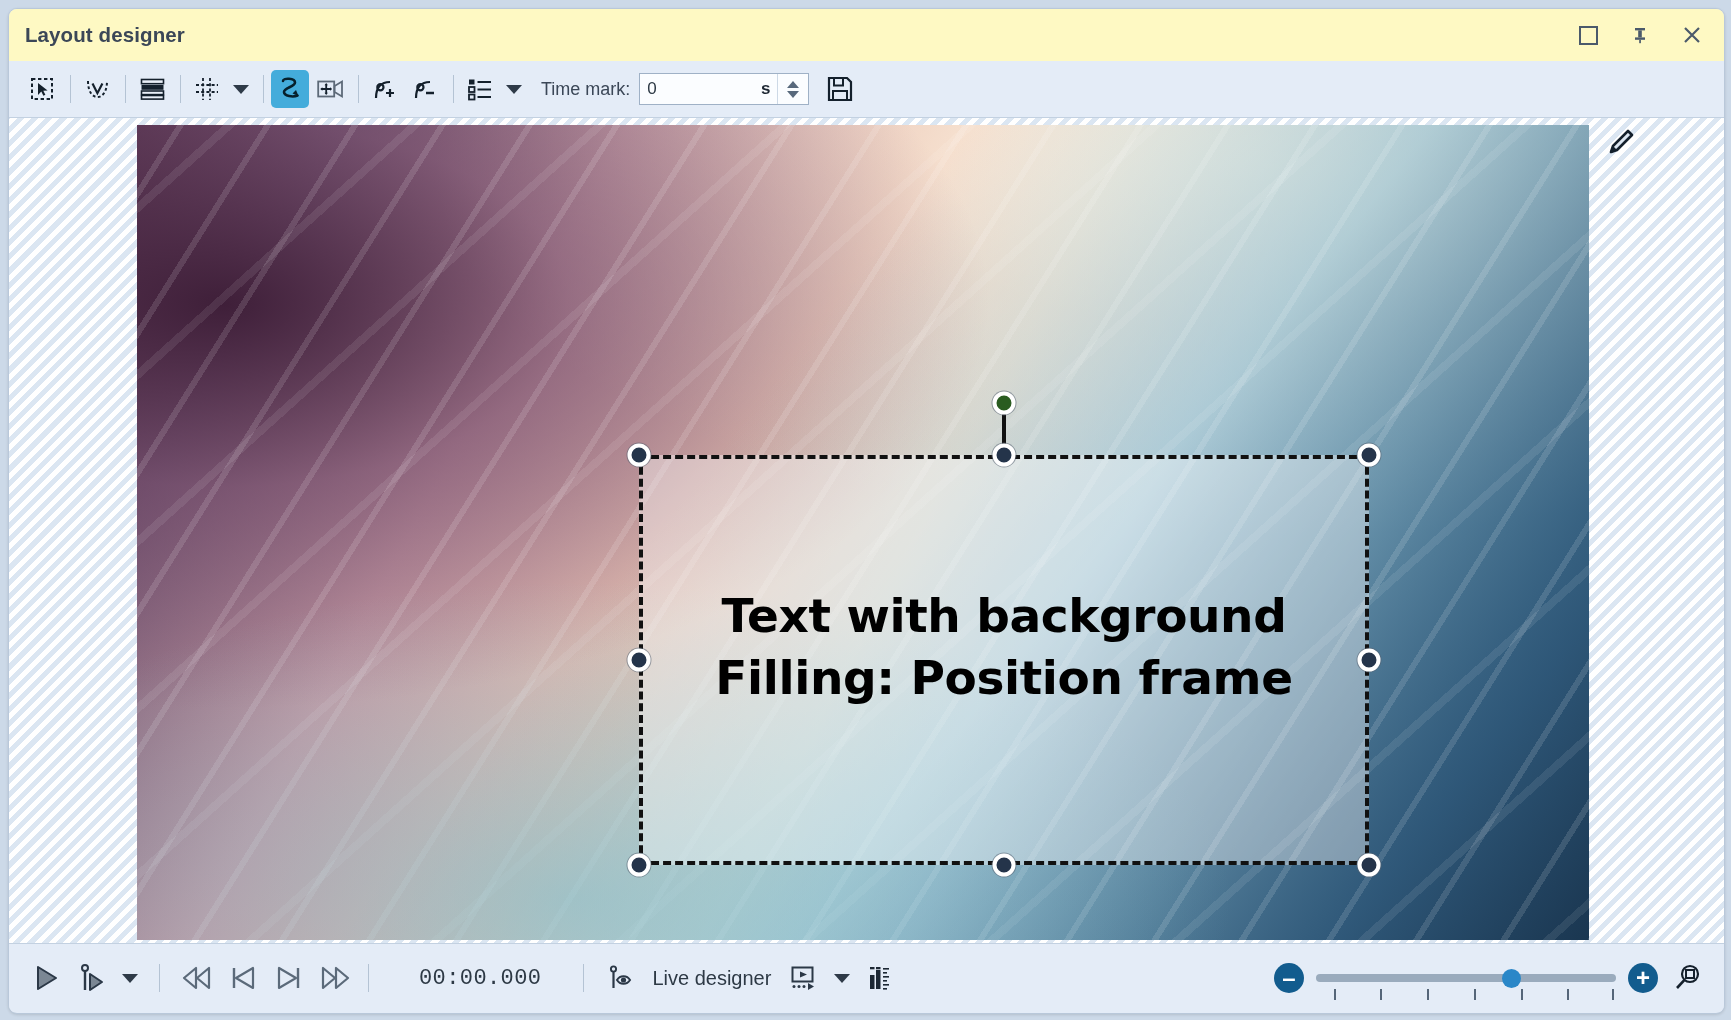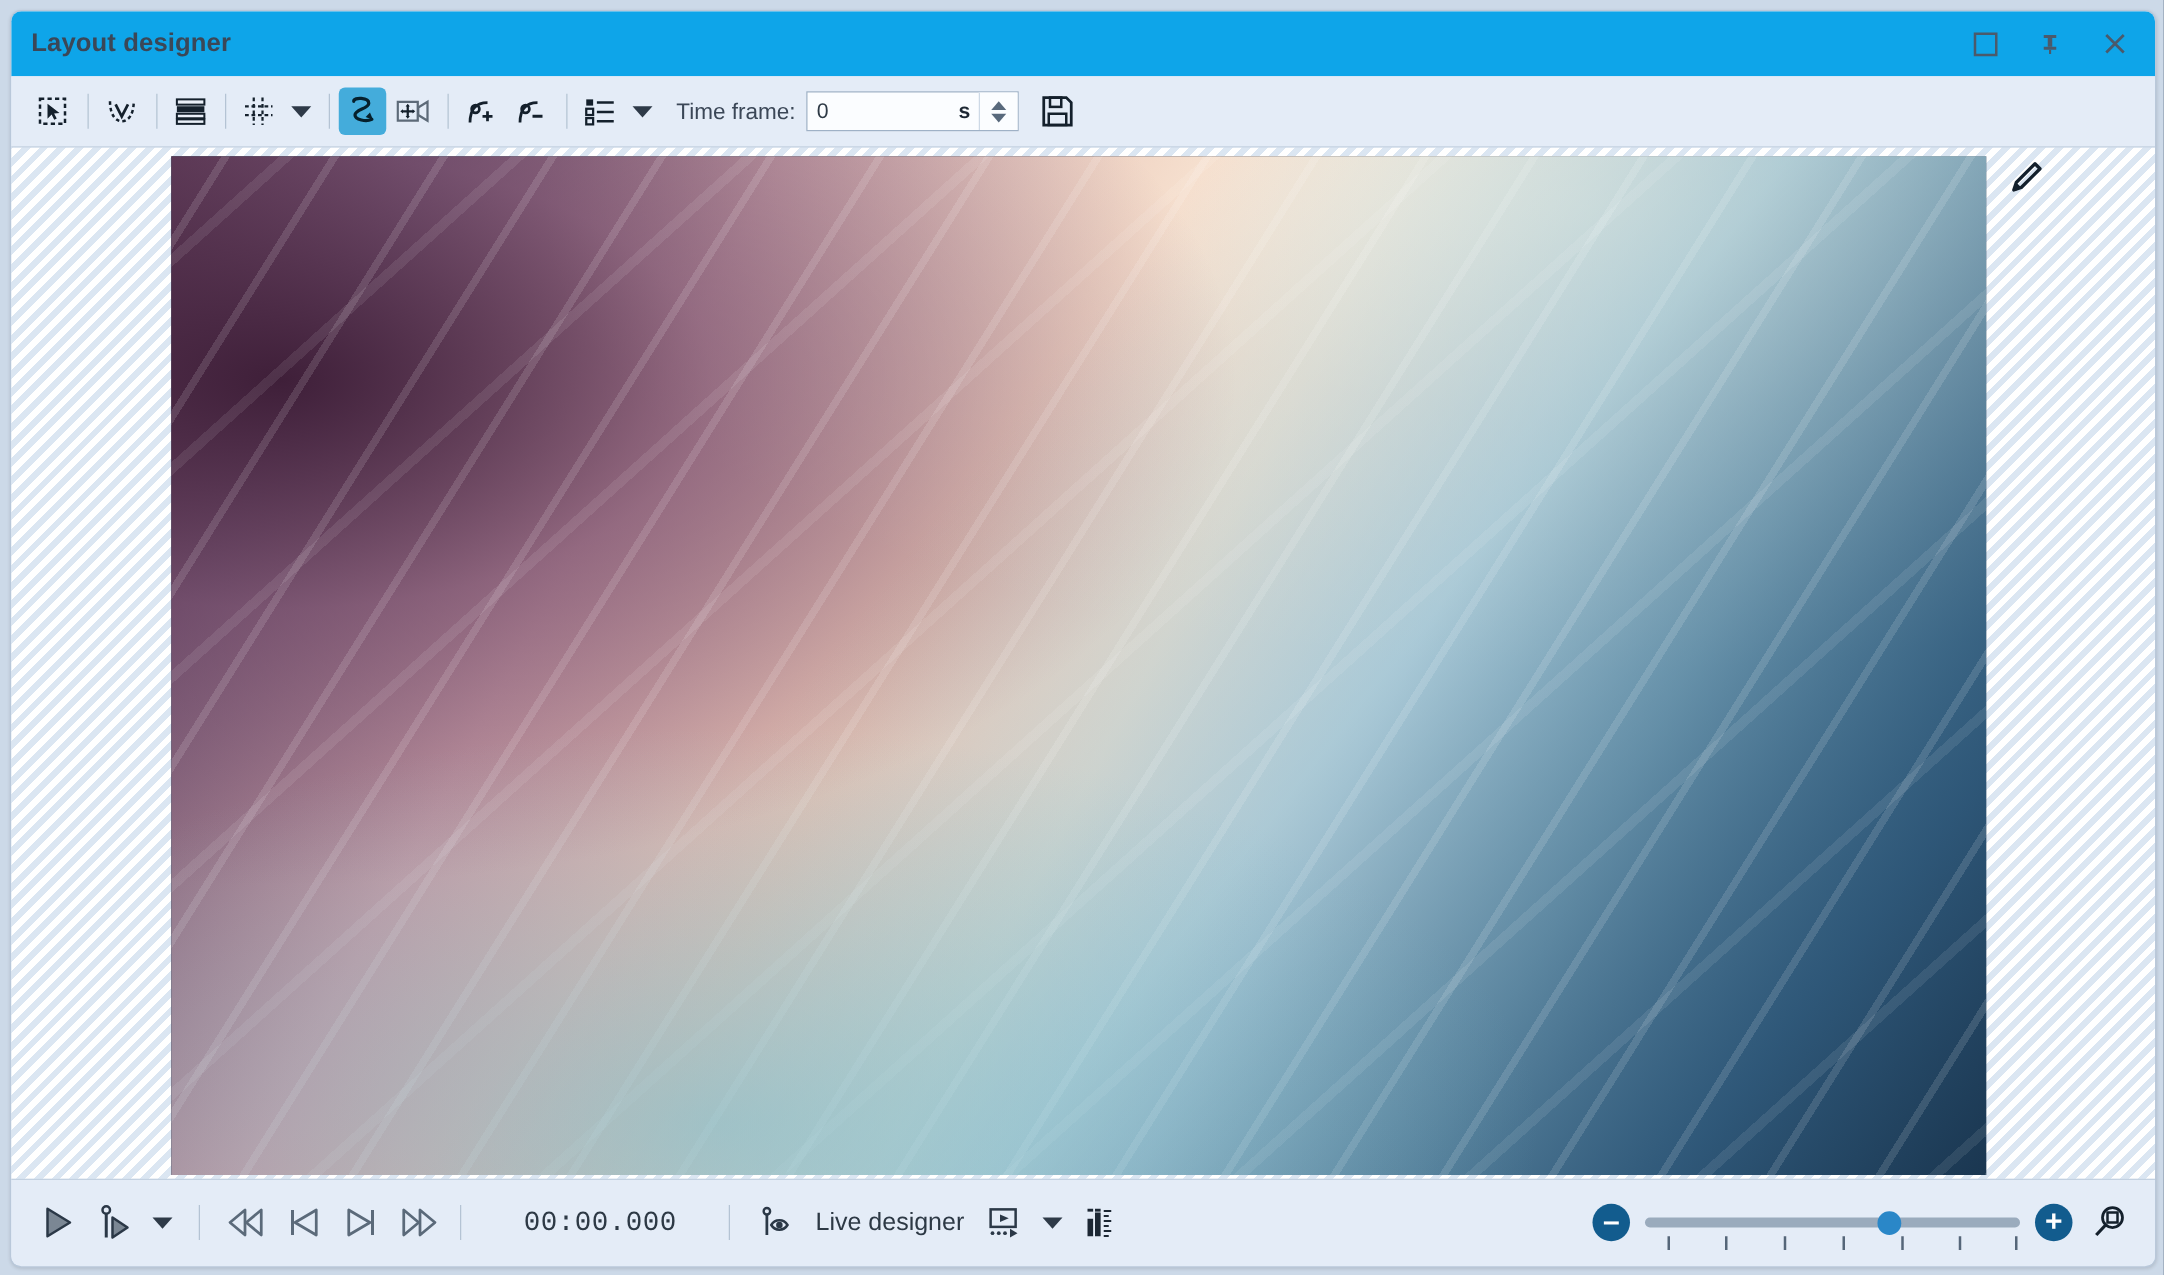--- a/index.html
+++ b/index.html
@@ -13,21 +13,21 @@
     position:absolute;left:8px;top:8px;width:1715px;height:1004px;
     background:#e4ecf7;
     border:1px solid #b9c8da;
     border-radius:9px;
     box-shadow:0 1px 3px rgba(0,0,0,.12);
     overflow:hidden;
   }
   
   .titlebar{
     position:relative;height:52px;
-    background:#0ea5e9;
+    background:#fef9c3;
   }
   .title{
     position:absolute;left:16px;top:14px;
     font-size:20.5px;font-weight:bold;color:#3b4757;
     letter-spacing:.1px;
   }
   .wbtns{position:absolute;right:6px;top:6px;display:flex;align-items:center;}
   .wbtn{
     width:52px;height:40px;display:flex;align-items:center;justify-content:center;
     color:#4b5a6b;
@@ -256,21 +256,21 @@
         <rect x="2" y="2.5" width="5.5" height="5" fill="#14202c"></rect>
         <rect x="2" y="10" width="5.5" height="5" fill="none" stroke="#14202c" stroke-width="1.8"></rect>
         <rect x="2" y="17.5" width="5.5" height="5" fill="none" stroke="#14202c" stroke-width="1.8"></rect>
         <path d="M10.5 5 L24 5 M10.5 12.5 L24 12.5 M10.5 20 L24 20" stroke="#14202c" stroke-width="2"></path>
       </svg>
     </div>
     <div class="tbtn small">
       <div class="caret"></div>
     </div>
 
-    <div class="tlabel">Time frame:</div>
+    <div class="tlabel">Time mark:</div>
 
     <div class="spin">
       <span class="val">0</span>
       <span class="unit">s</span>
       <span class="arrows">
         <i class="up"></i>
         <i class="dn"></i>
       </span>
     </div>
 
@@ -292,20 +292,43 @@
       <div class="v-layer" style="background:radial-gradient(85% 80% at 6% 22%, rgba(58,26,52,.92) 0%, rgba(106,64,98,.55) 28%, rgba(255,255,255,0) 62%);"></div>
       <div class="v-layer" style="background:linear-gradient(128deg, rgba(255,255,255,0) 40%, rgba(126,178,200,.55) 62%, rgba(44,84,117,.92) 88%, rgba(26,54,80,.98) 100%);"></div>
       <div class="v-layer" style="background:
           repeating-linear-gradient(122deg, rgba(255,255,255,0) 0 34px, rgba(255,255,255,.17) 34px 40px, rgba(255,255,255,0) 40px 74px);
           opacity:.75;"></div>
       <div class="v-layer" style="background:
           repeating-linear-gradient(138deg, rgba(255,255,255,0) 0 58px, rgba(255,255,255,.12) 58px 66px, rgba(255,255,255,0) 66px 124px);
           opacity:.7;"></div>
       <div class="v-layer" style="background:radial-gradient(70% 60% at 30% 95%, rgba(120,190,205,.55) 0%, rgba(255,255,255,0) 65%);"></div>
 
+      <div class="selbox">
+        <div class="dash h" style="top:0"></div>
+        <div class="dash h" style="bottom:0"></div>
+        <div class="dash v" style="left:0"></div>
+        <div class="dash v" style="right:0"></div>
+
+        <div class="ovtext">
+          <div>Text with background</div>
+          <div>Filling: Position frame</div>
+        </div>
+
+        <div class="rotstem" style="left:50%;top:-52px;height:52px;"></div>
+        <div class="handle rot" style="left:50%;top:-52px;"></div>
+
+        <div class="handle" style="left:0;top:0;"></div>
+        <div class="handle" style="left:50%;top:0;"></div>
+        <div class="handle" style="left:100%;top:0;"></div>
+        <div class="handle" style="left:0;top:50%;"></div>
+        <div class="handle" style="left:100%;top:50%;"></div>
+        <div class="handle" style="left:0;top:100%;"></div>
+        <div class="handle" style="left:50%;top:100%;"></div>
+        <div class="handle" style="left:100%;top:100%;"></div>
+      </div>
     </div>
 
     <div class="brush">
       <svg width="34" height="34" viewBox="0 0 34 34">
         <path d="M26 5 L30 9 L15 24 L9 26 L11 20 Z" fill="none" stroke="#14202c" stroke-width="2.6" stroke-linejoin="round"></path>
         <path d="M11 20 L15 24 L10.5 26.5 L8.5 25 Z" fill="#14202c"></path>
       </svg>
     </div>
   </div>
 

